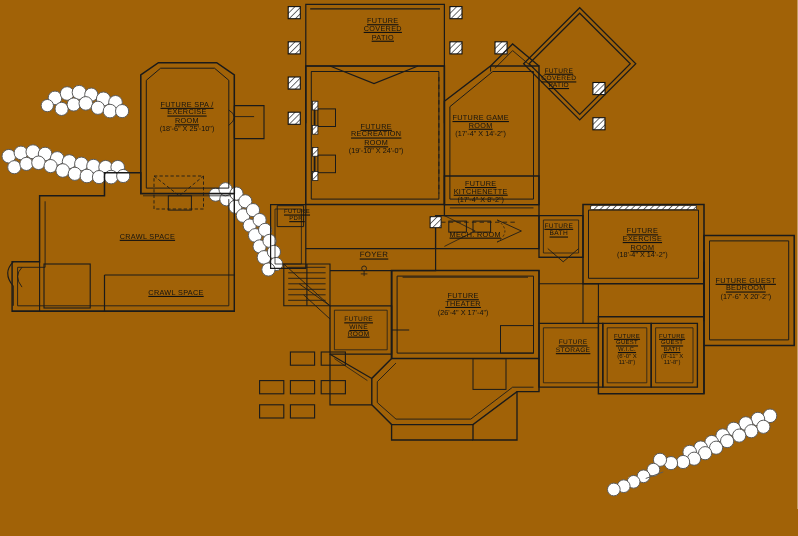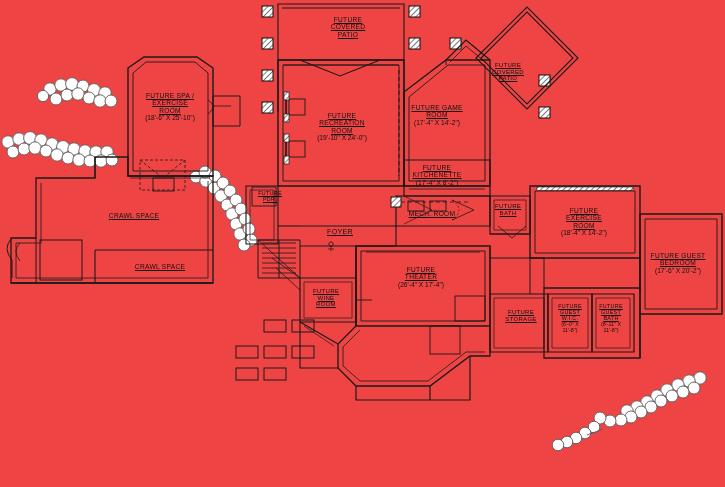--- a/index.html
+++ b/index.html
@@ -1,19 +1,19 @@
 <!DOCTYPE html>
 <html><head>
 <meta charset="utf-8">
 <title>Basement Floor Plan</title>
 <style>
   html,body{margin:0;padding:0;background:#ffffff;}
   body{width:725px;height:487px;overflow:hidden;
        font-family:"Liberation Sans", sans-serif;color:#000;}
-  #plan{position:relative;width:725px;height:487px;background:#ef4444;}
+  #plan{position:relative;width:725px;height:487px;background:#a16207;}
   #plan svg{position:absolute;left:0;top:0;}
   .lbl{position:absolute;text-align:center;line-height:1.12;
        font-family:"Liberation Sans", sans-serif;
        color:#111;white-space:nowrap;pointer-events:none;}
   .lbl .ln{display:block;text-decoration:underline;letter-spacing:.3px;}
   .lbl .dim{display:block;text-decoration:none;letter-spacing:0px;}
   .s6{font-size:5.4px;}
   .s65{font-size:6.0px;}
   .s7{font-size:6.6px;}
   .s75{font-size:7.1px;}

